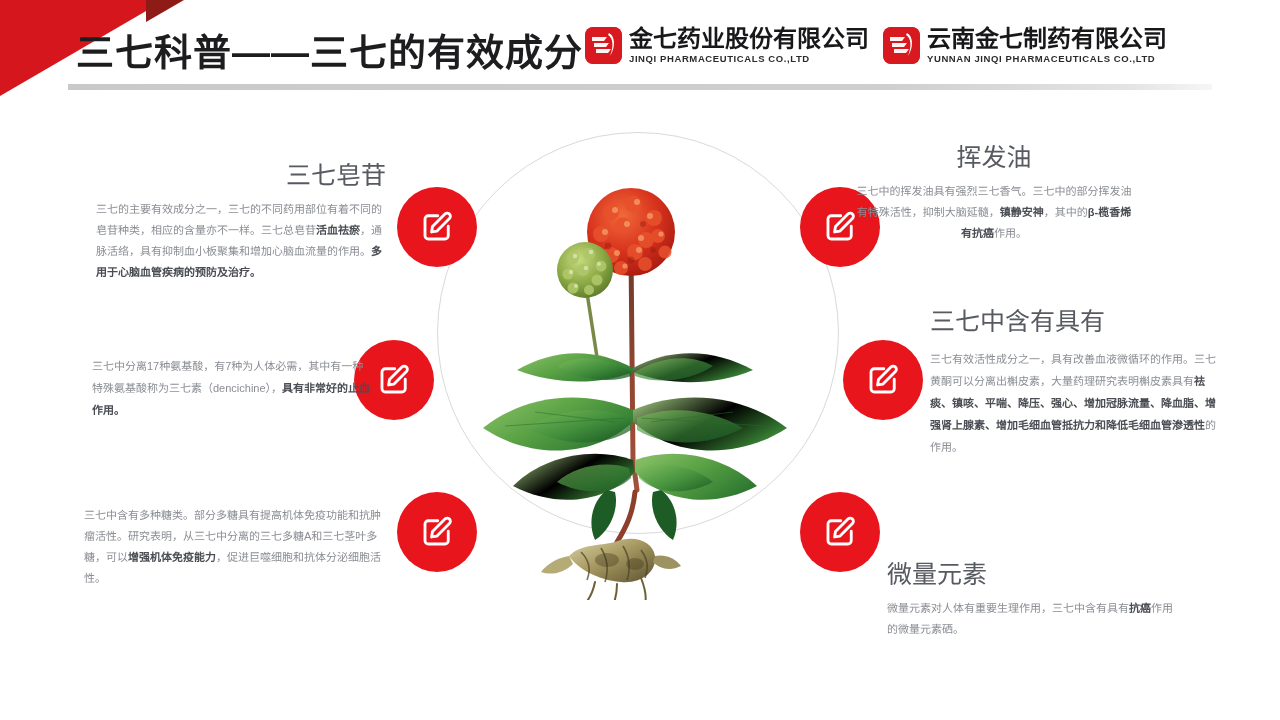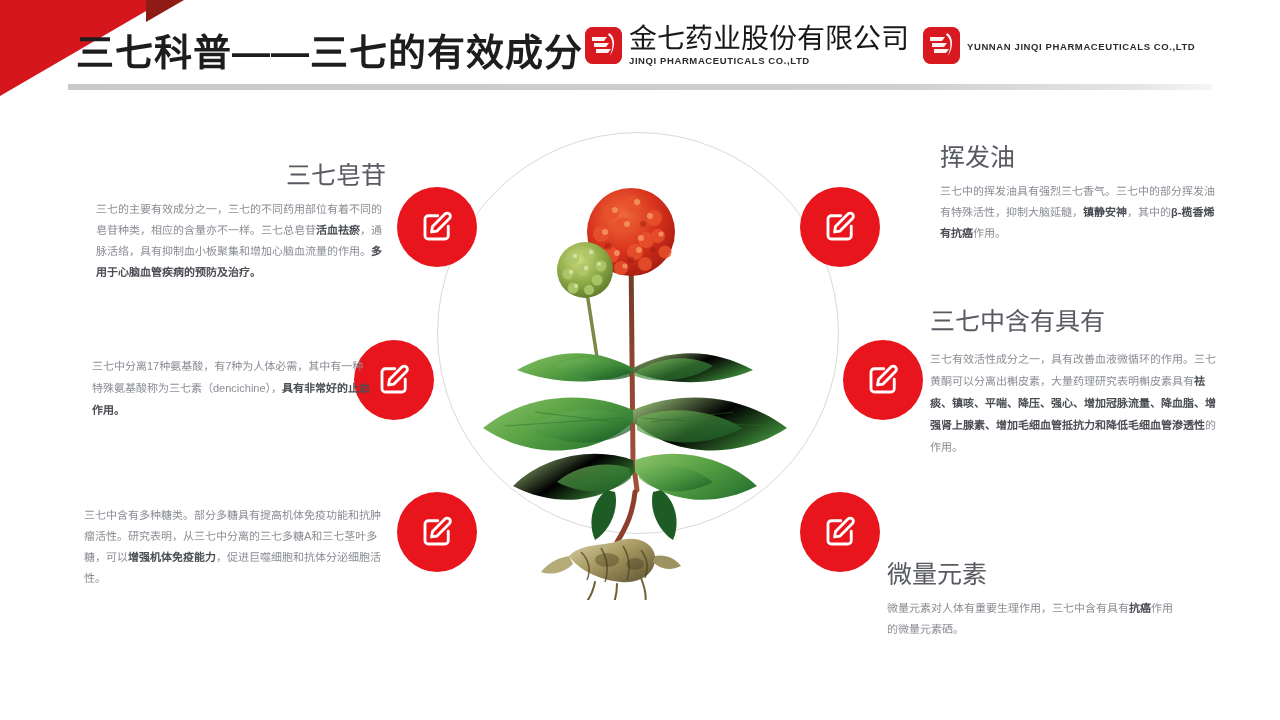--- a/index.html
+++ b/index.html
@@ -81,22 +81,22 @@
     overflow: hidden;
   }
   .logo-mark svg { display: block; }
   .logo-text {
     display: flex;
     flex-direction: column;
     justify-content: center;
     line-height: 1;
   }
   .logo-cn {
-    font-size: 28px;
-    font-weight: normal;
+    font-size: 24px;
+    font-weight: bold;
     color: #18181a;
     letter-spacing: 0px;
     white-space: nowrap;
   }
   .logo-en {
     font-size: 9.5px;
     font-weight: bold;
     color: #2b2b2d;
     letter-spacing: 0.6px;
     margin-top: 3px;
@@ -156,21 +156,21 @@
     color: #4a4d53;
     font-weight: bold;
   }
   .left  { text-align: left; }
   .left h3 { text-align: right; }
 
   .blk-saponin  { left: 96px;  top: 162px; width: 290px; }
   .blk-amino    { left: 92px;  top: 355px; width: 282px; }
   .blk-sugar    { left: 84px;  top: 505px; width: 302px; }
 
-  .blk-oil      { left: 940px; top: 144px; width: 284px; }
+  .blk-oil      { left: 852px; top: 144px; width: 284px; text-align: center; }
   .blk-flav     { left: 930px; top: 308px; width: 290px; }
   .blk-trace    { left: 887px; top: 561px; width: 290px; }
 
   .blk-amino p  { line-height: 2.0; }
   .blk-flav h3  { margin-bottom: 12px; }
   .blk-flav p   { line-height: 2.02; }
   .blk-oil p    { line-height: 1.95; }
   .blk-trace p  { line-height: 1.95; }
 </style>
 </head>
@@ -207,20 +207,21 @@
     <div class="logo-mark">
       <svg width="37" height="37" viewBox="0 0 37 37">
         <rect x="0" y="0" width="37" height="37" rx="8" fill="#d8191f"></rect>
         <path d="M7 10 L22 10 L19 14 L7 14 Z" fill="#ffffff" opacity="0.95"></path>
         <path d="M9 16 L24 16 L21 20 L9 20 Z" fill="#ffffff" opacity="0.95"></path>
         <path d="M11 22 L26 22 L23 26 L11 26 Z" fill="#ffffff" opacity="0.95"></path>
         <path d="M24 6 C30 9 31 20 25 29 C29 19 28 11 23 8 Z" fill="#ffffff"></path>
       </svg>
     </div>
     <div class="logo-text">
+      <div class="logo-cn">云南金七制药有限公司</div>
       <div class="logo-en">YUNNAN JINQI PHARMACEUTICALS CO.,LTD</div>
     </div>
   </div>
 
 </div>
 
 <div class="ring"></div>
 
 <div class="plant">
   <svg width="350" height="440" viewBox="0 0 350 440">

